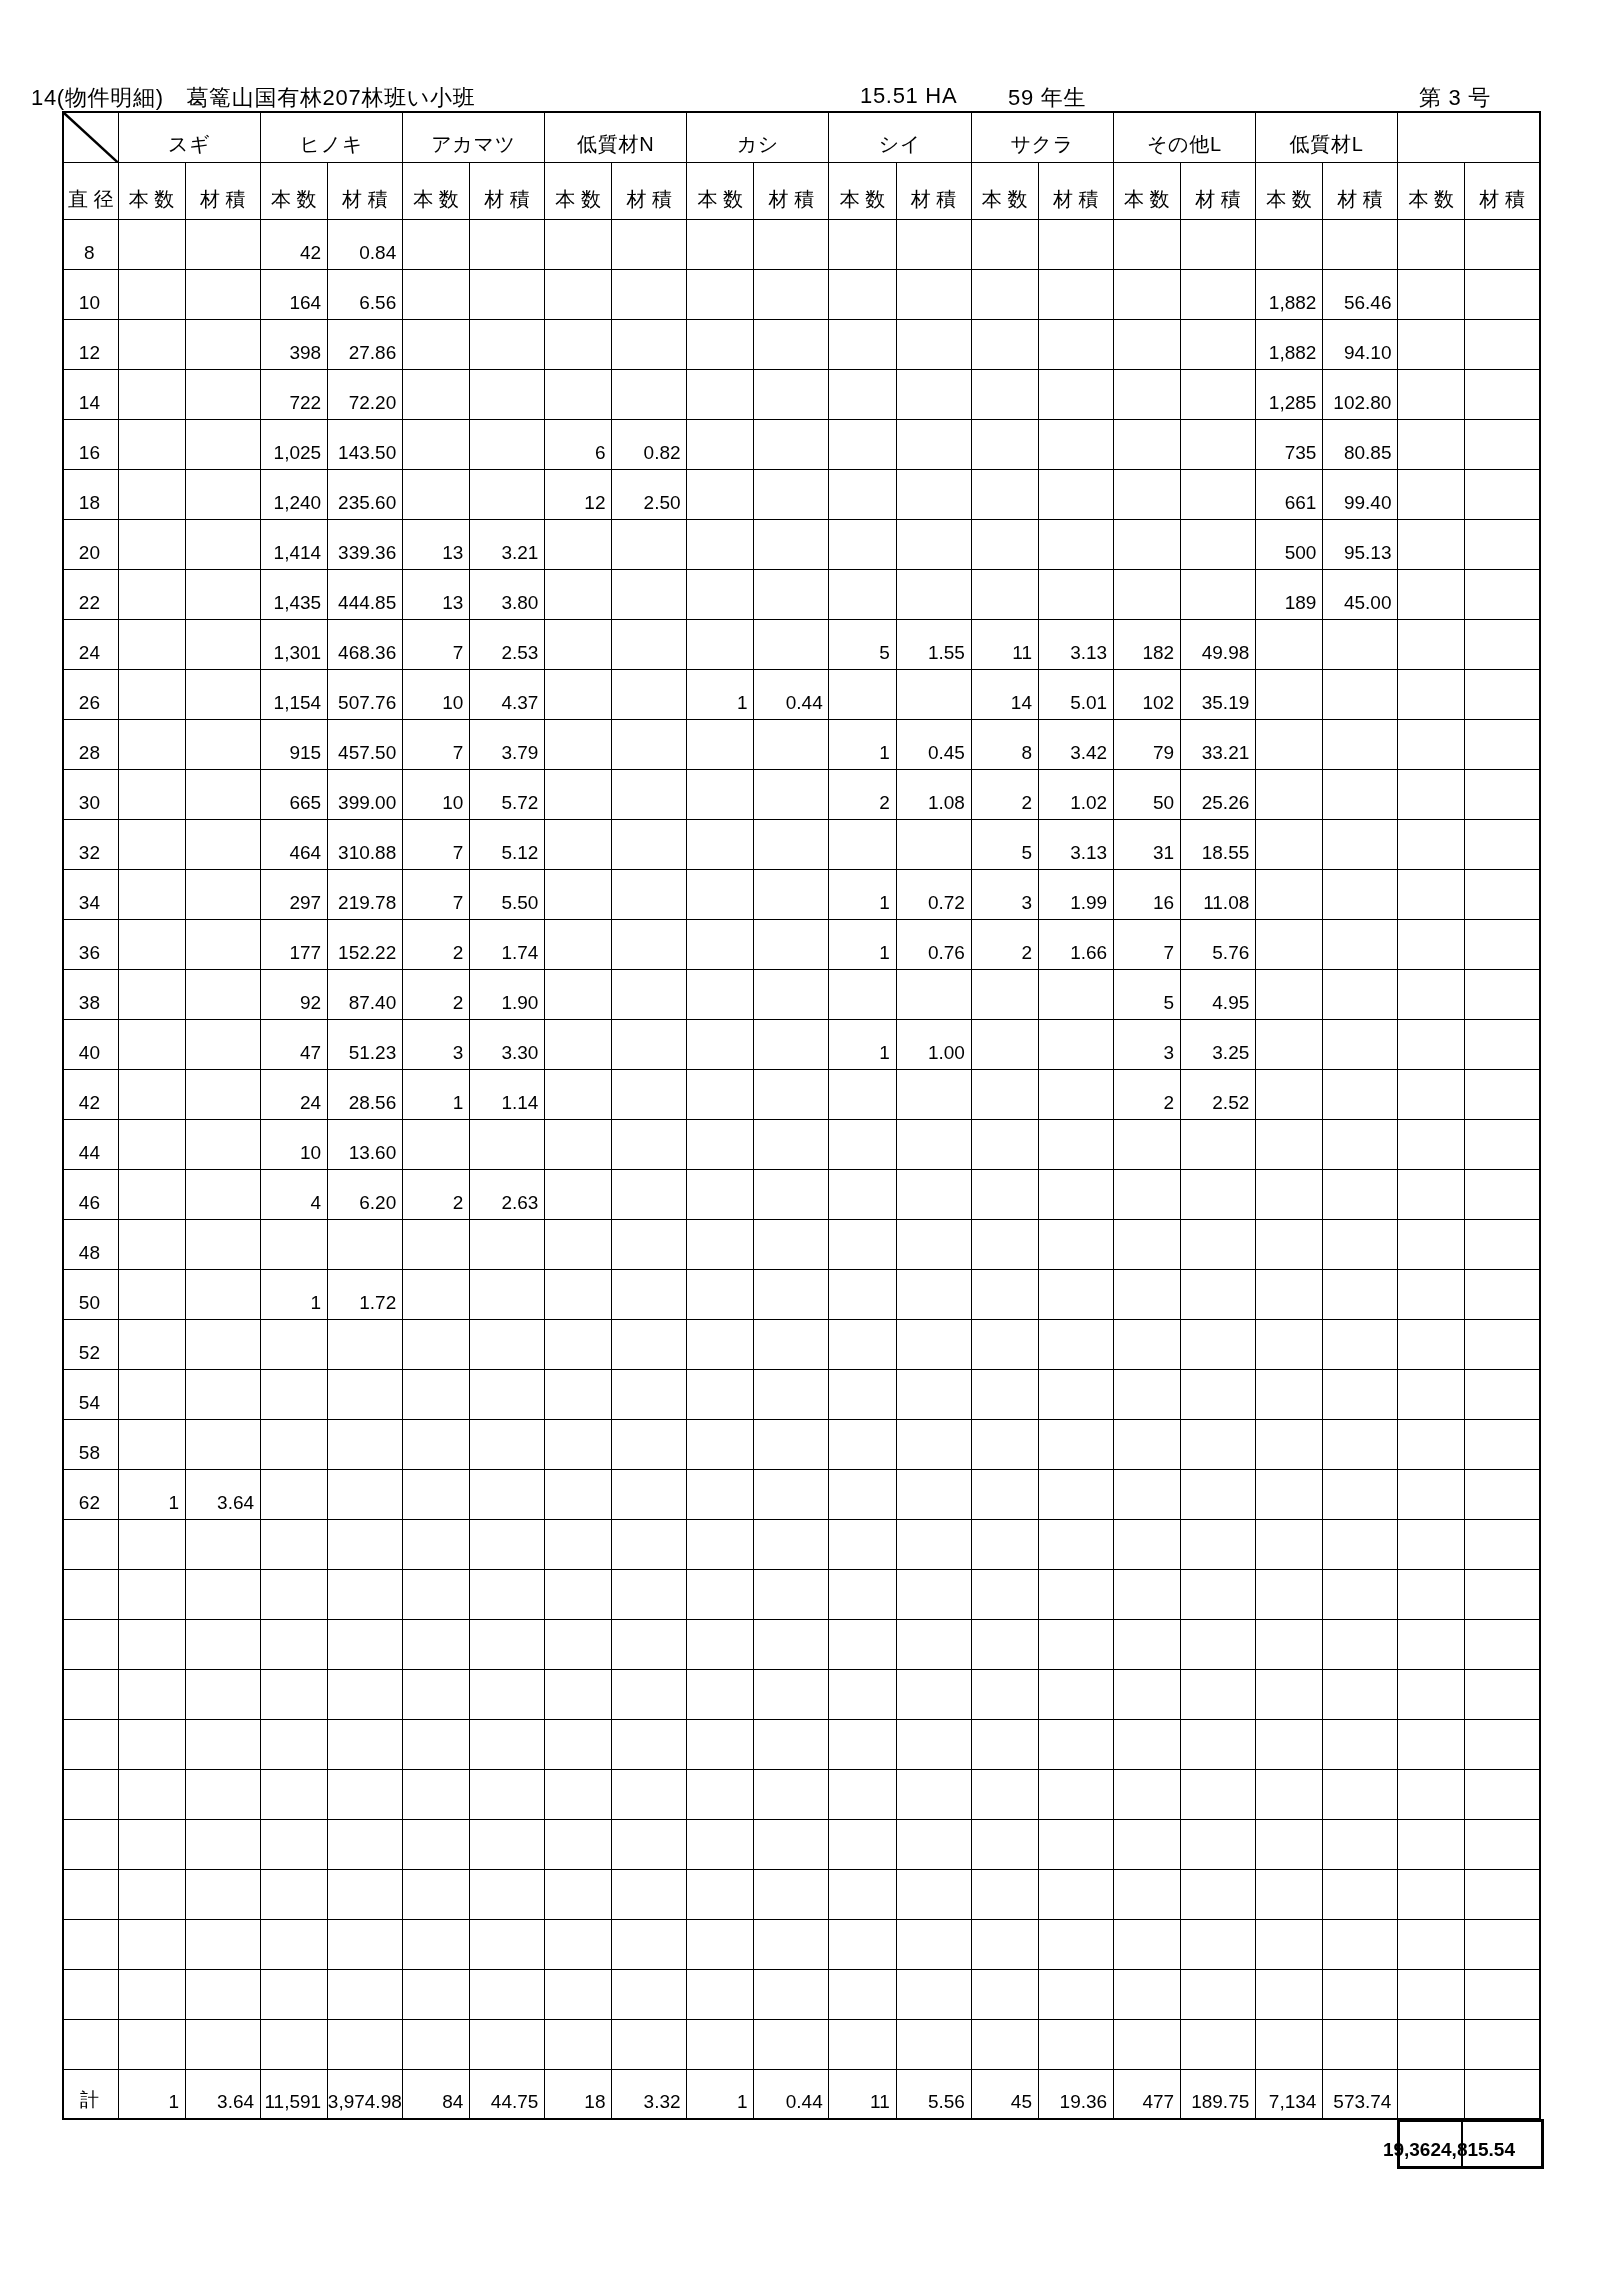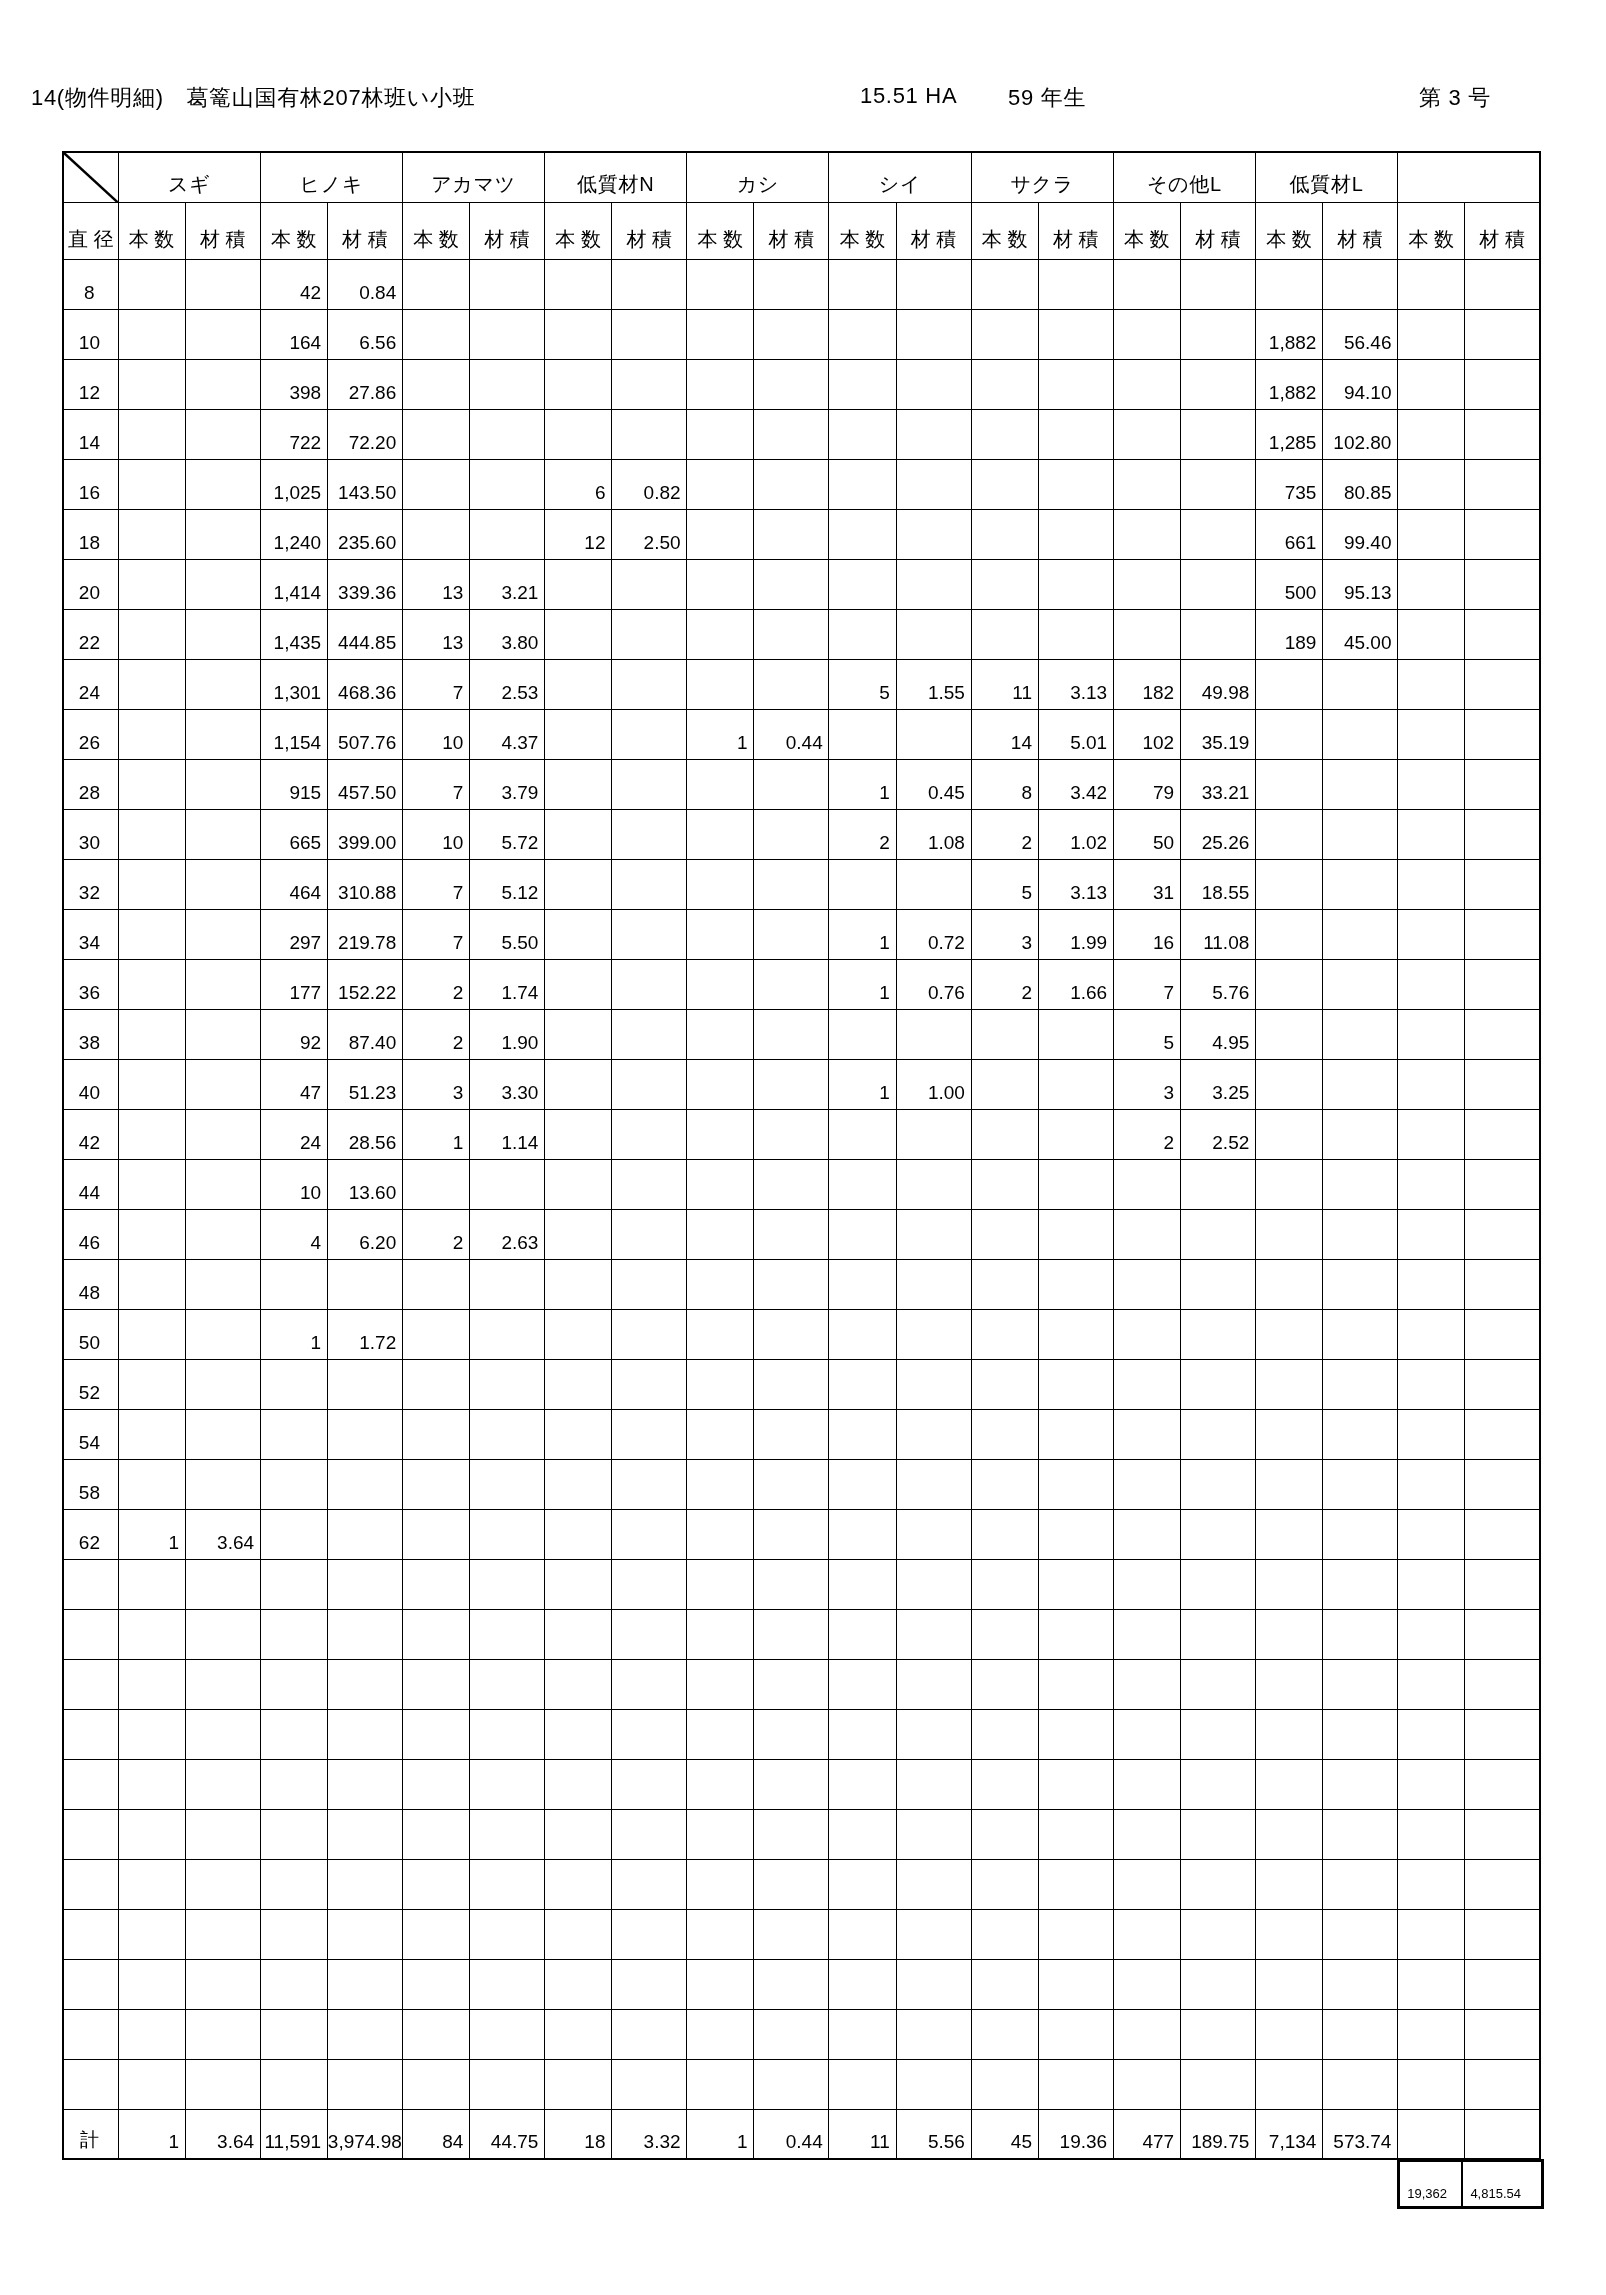--- a/index.html
+++ b/index.html
@@ -8,21 +8,21 @@
     font-family:"Liberation Sans", sans-serif;color:#000000;
     -webkit-font-smoothing:antialiased;
   }
   .titlebar{position:absolute;left:0;top:0;width:1606px;height:94px;}
   .titlebar span{position:absolute;top:83px;font-size:22px;white-space:pre;letter-spacing:0.7px;}
   .t-main{left:31px;}
   .t-area{left:860px;}
   .t-age{left:1008px;}
   .t-sheet{left:1419px;}
 
-  .tablewrap{position:absolute;left:62px;top:111px;width:1203px;margin-top:40px;}
+  .tablewrap{position:absolute;left:62px;top:111px;width:1203px;}
   table.tally{
     border-collapse:collapse;table-layout:fixed;width:1479px;
     border:2.1px solid #000;
   }
   col.c-diam{width:55px;}
   col.c-cnt{width:67px;}
   col.c-vol{width:75px;}
   .tally th,.tally td{
     border:1.4px solid #000;font-weight:normal;overflow:hidden;
   }
@@ -37,21 +37,21 @@
     vertical-align:bottom;text-align:right;
     font-size:19px;padding:0 5.7px 5px 0;white-space:nowrap;
   }
   tbody td.diam{text-align:center;padding:0 2.8px 5px 0;}
   .grandbox{
     width:141px;margin-left:1335px;margin-top:-1.4px;
     display:flex;border:3.5px solid #000;box-sizing:content-box;background:#fff;
   }
   .gcell{
     height:44px;display:flex;align-items:flex-end;justify-content:flex-end;
-    font-size:13px;padding:0 14px 5px 0;box-sizing:border-box;
+    font-size:19px;padding:0 20px 5px 0;box-sizing:border-box;font-weight:bold;
   }
   .gcount{width:63px;border-right:2.8px solid #000;}
   .gvol{width:72px;}
 </style>
 </head>
 <body>
 
 <div class="titlebar">
   <span class="t-main">14(物件明細)　葛篭山国有林207林班い小班</span>
   <span class="t-area">15.51 HA</span>

